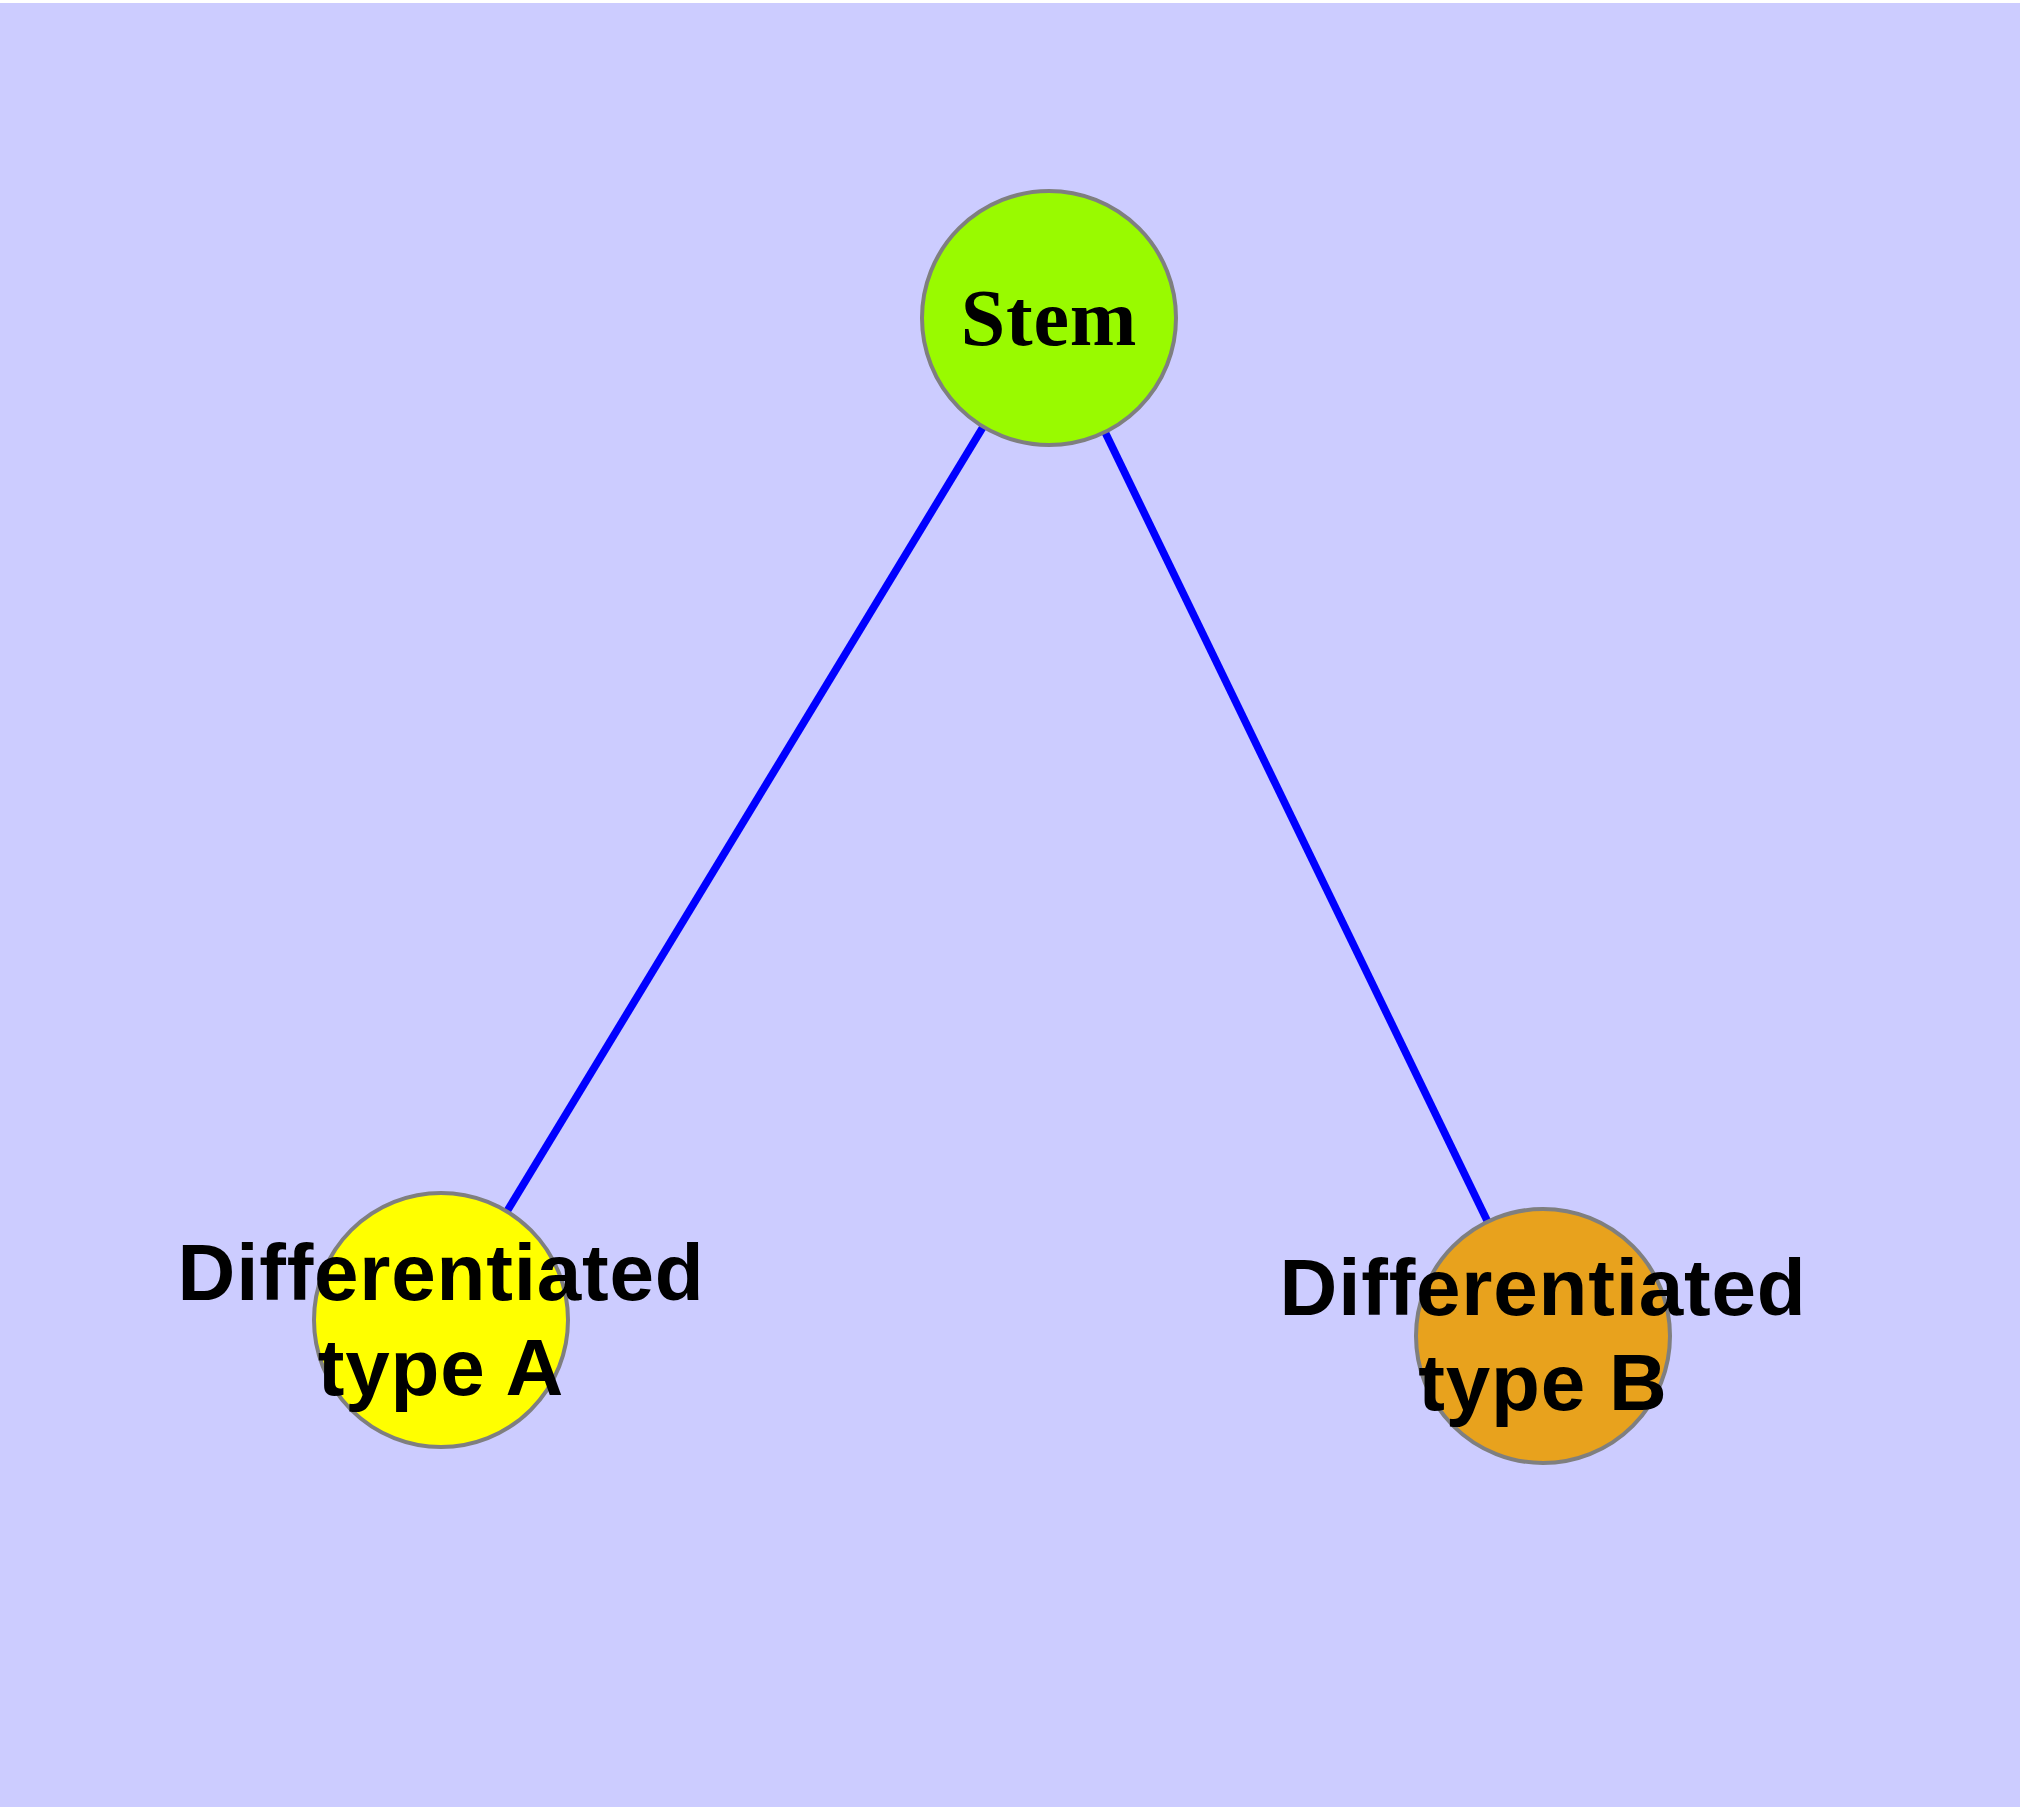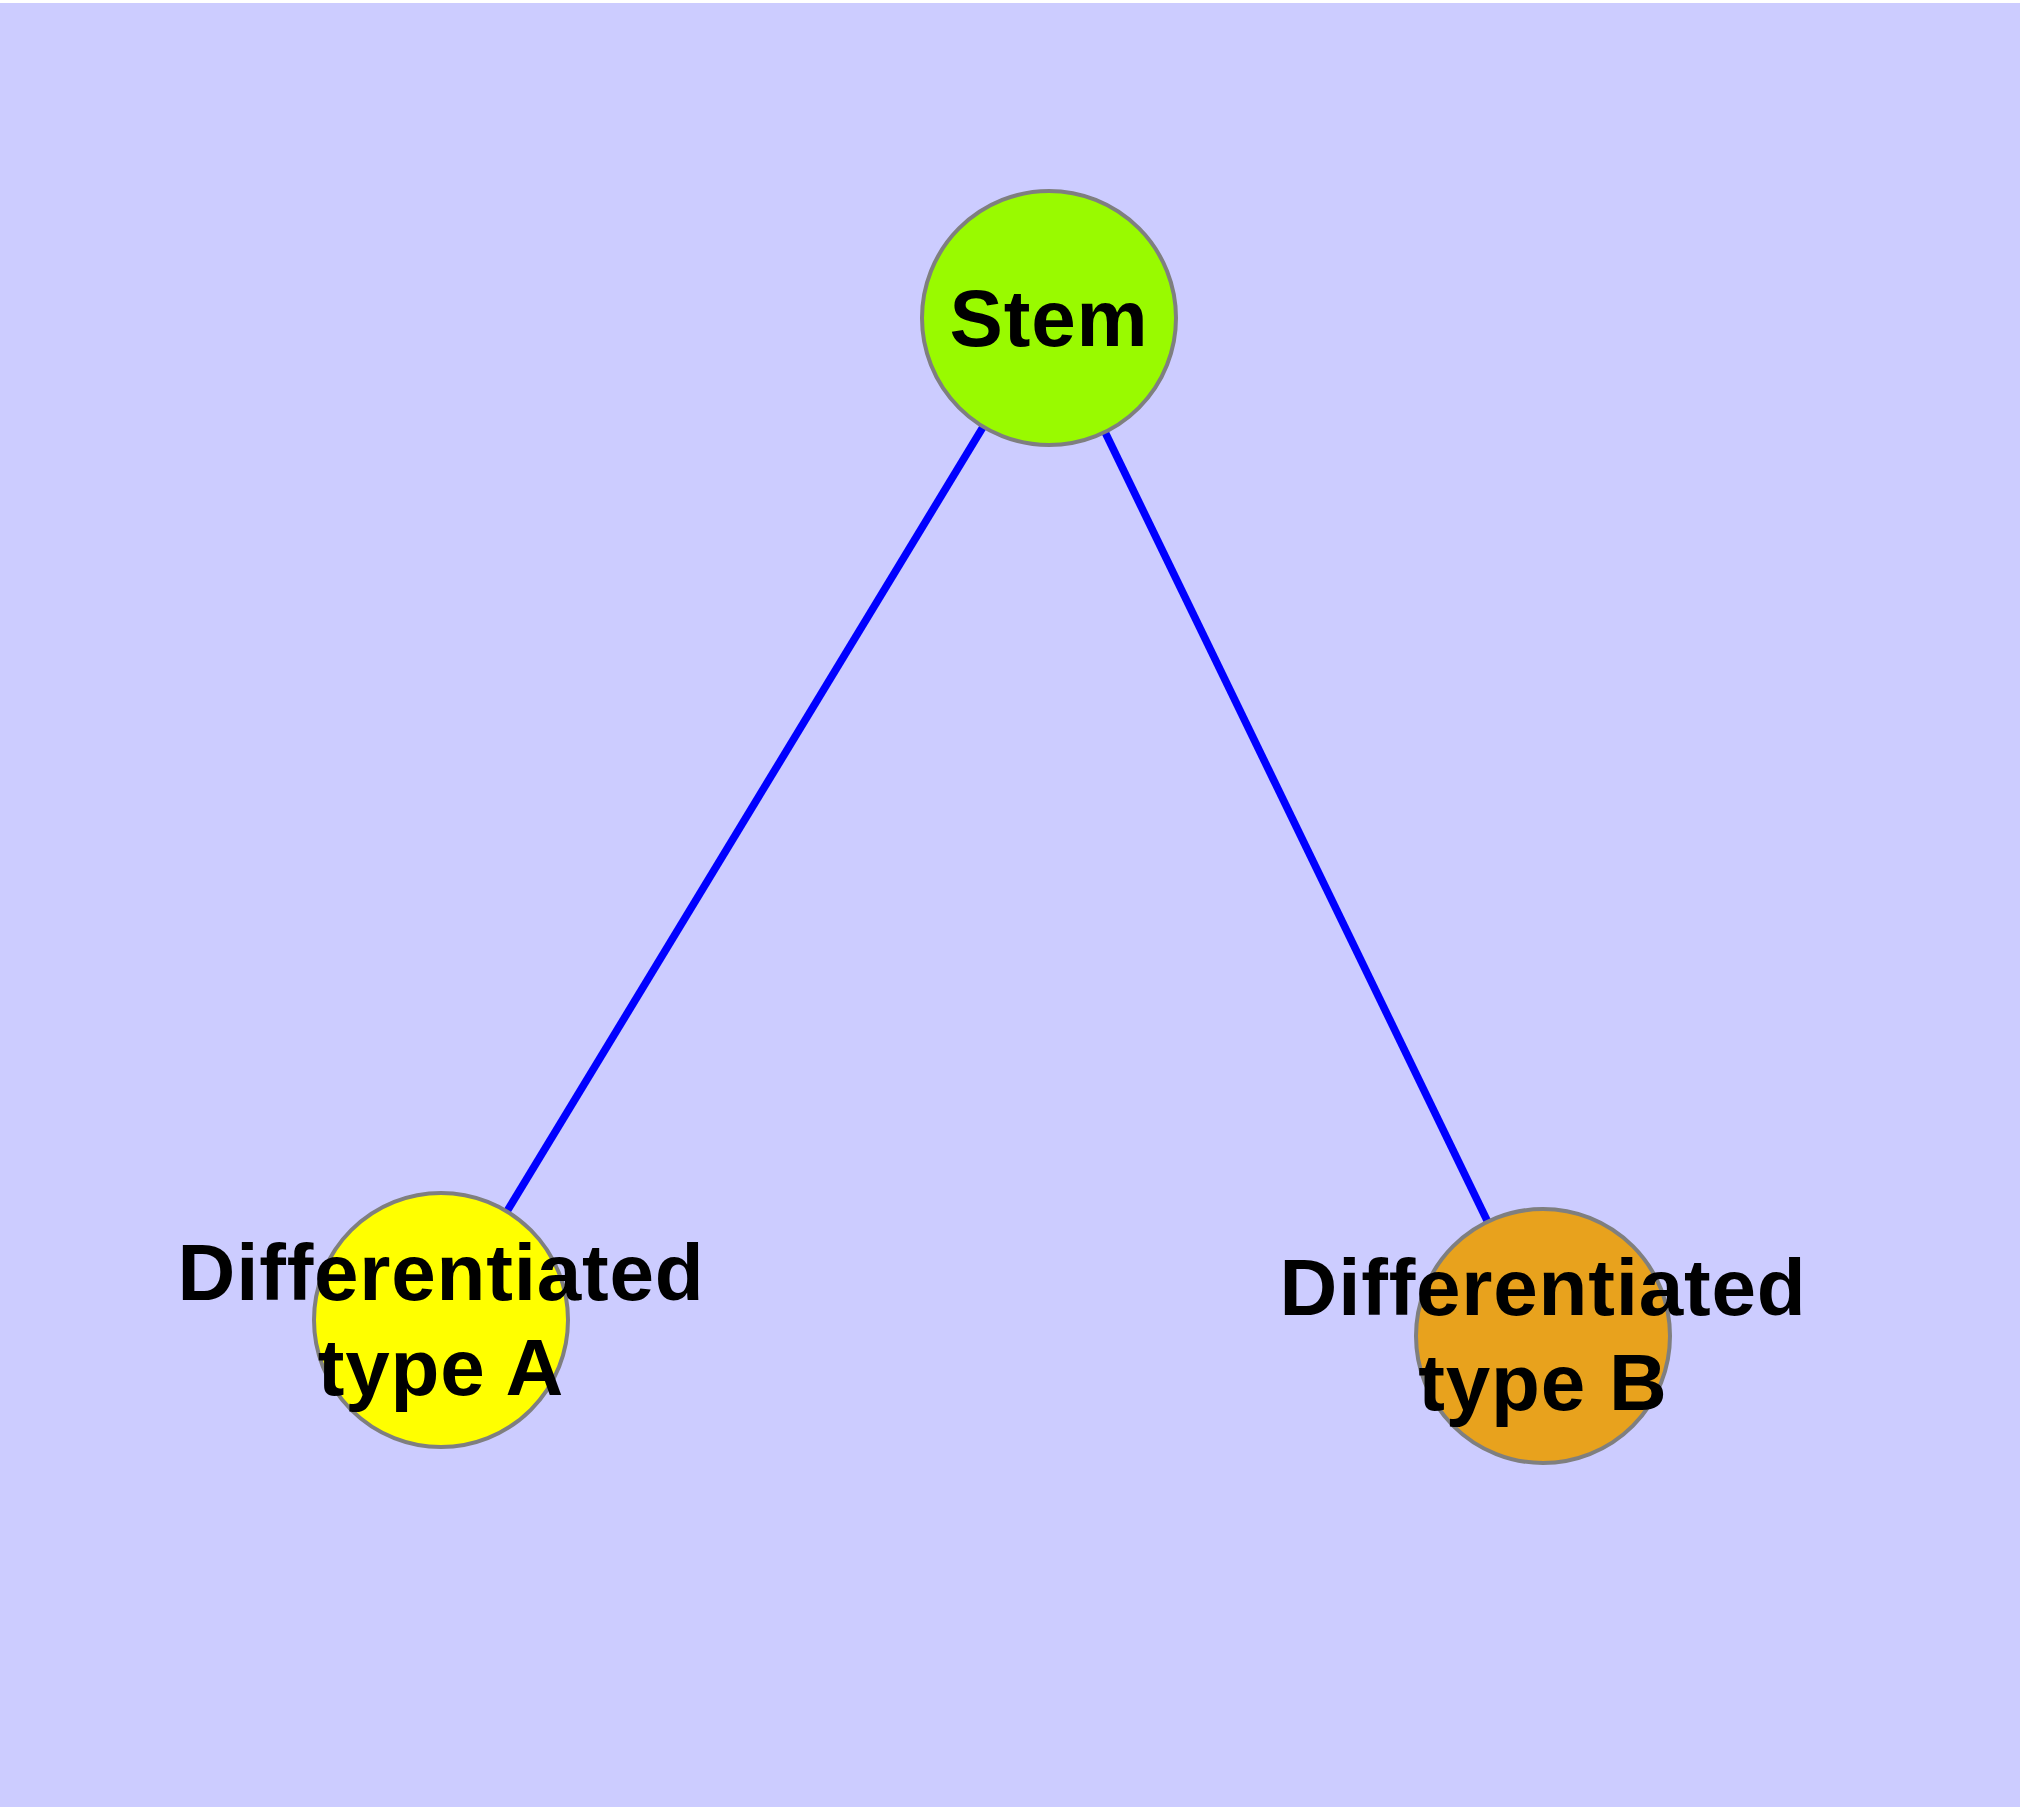--- a/index.html
+++ b/index.html
@@ -77,21 +77,21 @@
       <line class="edge" x1="1238" y1="371" x2="520" y2="1554" stroke="#0000FF"></line>
       <line class="edge" x1="1238" y1="371" x2="1820" y2="1572" stroke="#0000FF"></line>
     </svg>
 
     <div class="node node-stem" style="background: rgb(153, 250, 0); border-color: rgb(127, 127, 127);"></div>
 
     <div class="node node-type-a" style="background: rgb(255, 255, 0); border-color: rgb(127, 127, 127);"></div>
 
     <div class="node node-type-b" style="background: rgb(232, 162, 29); border-color: rgb(127, 127, 127);"></div>
 
-    <div class="node-label label-stem" style="color: rgb(0, 0, 0);">Stem</div>
+    <div class="node-label label-stem" style="color: rgb(0, 0, 0); font-family: Liberation Serif, serif;">Stem</div>
 
     <div class="node-label label-type-a" style="color: rgb(0, 0, 0);">Differentiated
 type A</div>
 
     <div class="node-label label-type-b" style="color: rgb(0, 0, 0);">Differentiated
 type B</div>
   </div>
 </div>
 
 

